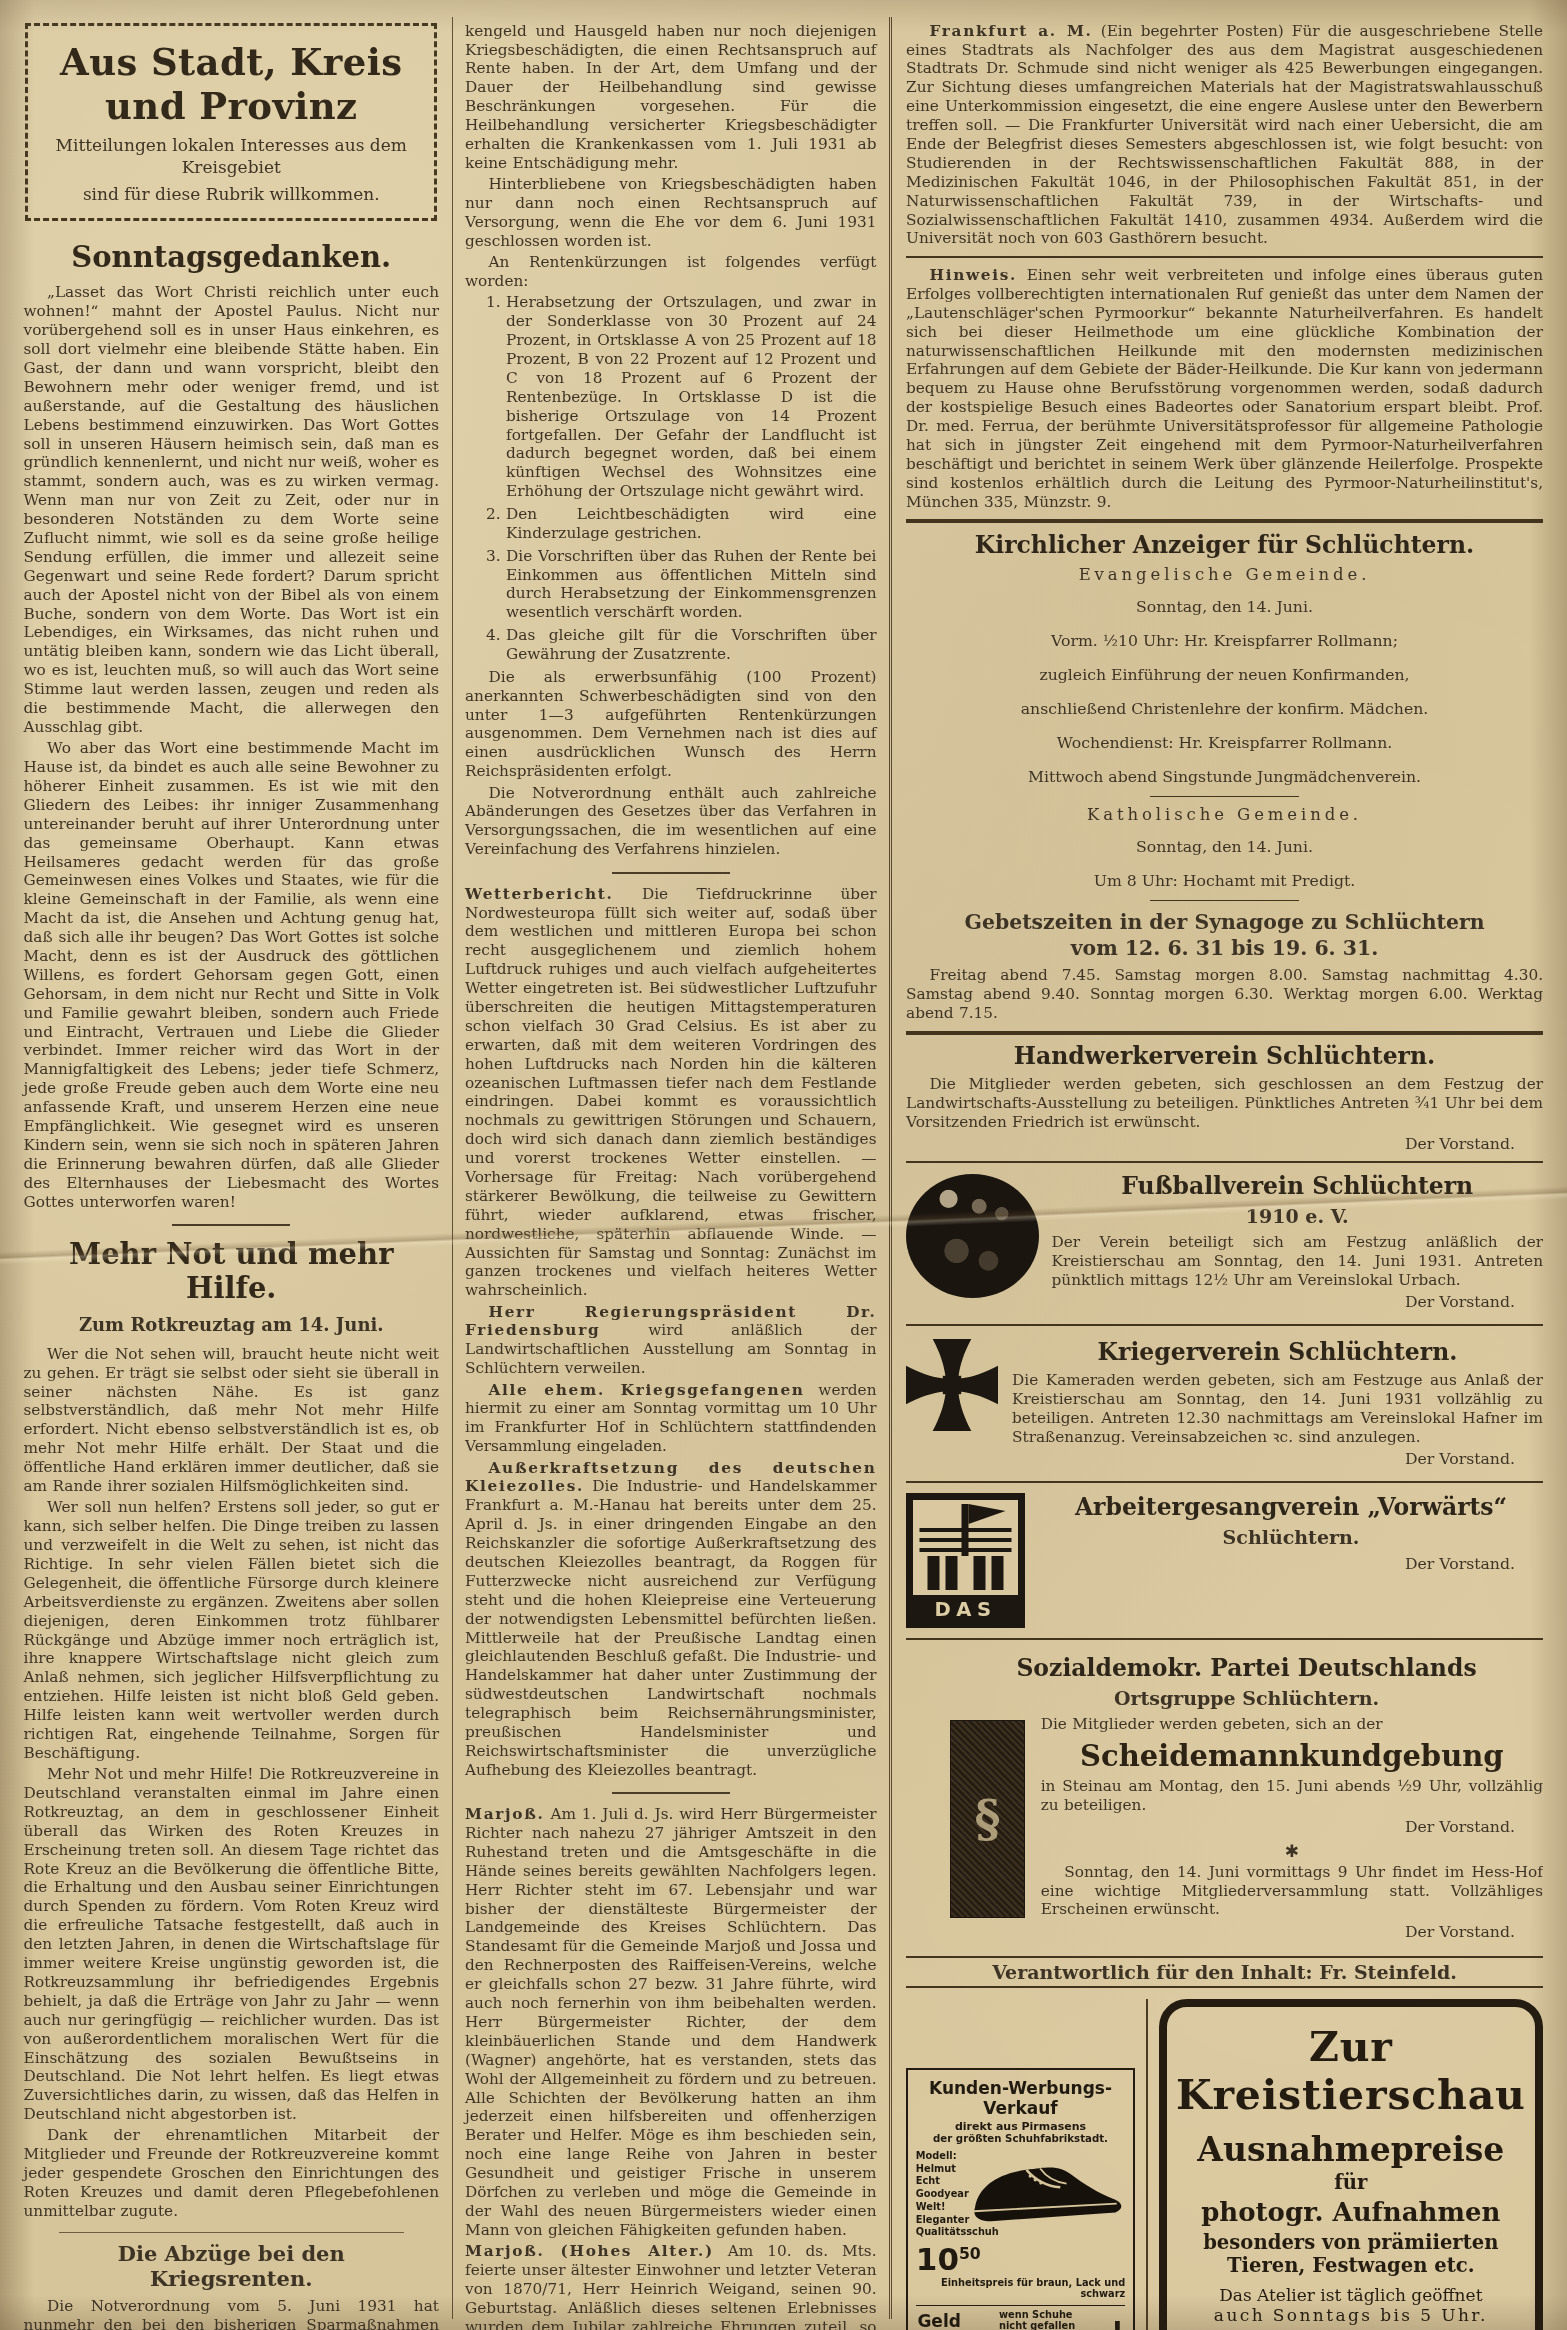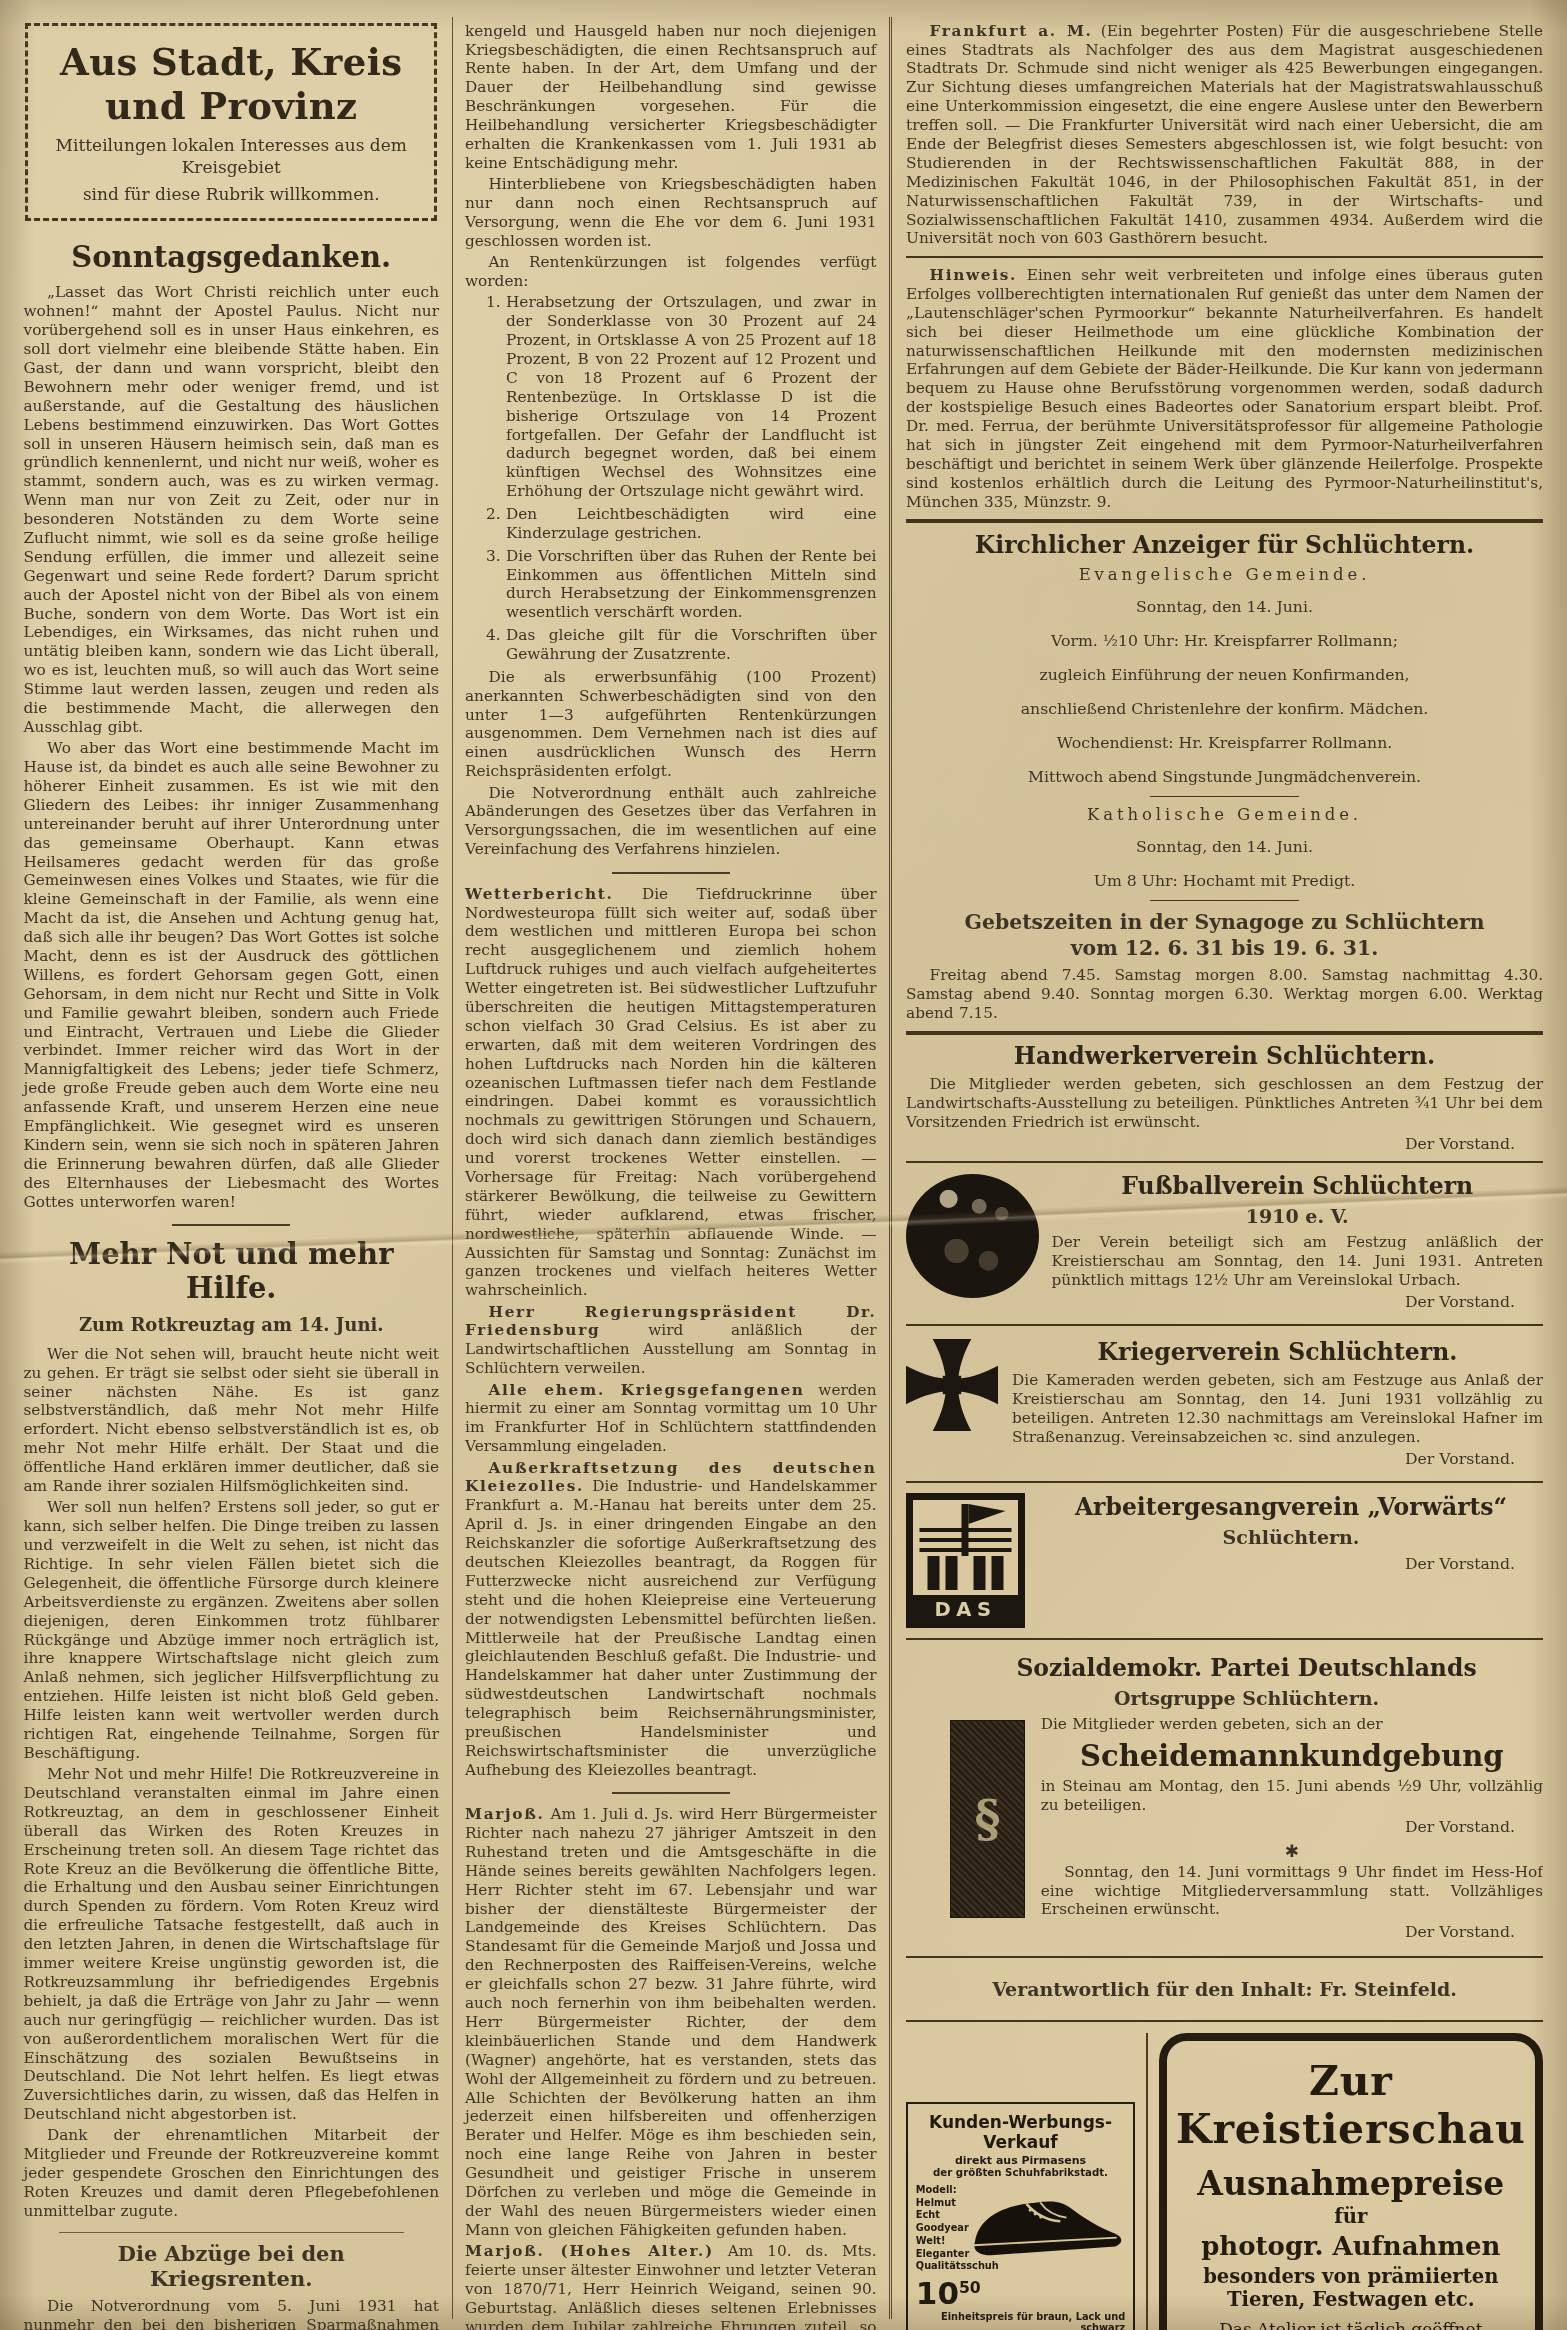--- a/index.html
+++ b/index.html
@@ -61,21 +61,21 @@
   .iron-cross{ float:left; width:92px; height:96px; margin:3.1px 14px 1.6px 0; }
   .das-logo{ float:left; width:119px; height:135px; margin:3.1px 14px 1.6px 0; border:7px solid #1d1711; background:#d9c8a0; display:flex; flex-direction:column; }
   .das-art{ flex:1; }
   .das-letters{ background:#1d1711; color:#dccca4; font-family:"DejaVu Sans", sans-serif; font-weight:bold; font-size:19.6px; letter-spacing:5.5px; text-align:center; padding:2.4px 0 3.1px; }
   .spd-emblem{ float:left; width:75px; height:198px; margin:4.7px 15.7px 3.1px 0; display:flex; align-items:center; justify-content:center;
     background:repeating-linear-gradient(45deg,#251d12 0 2.4px,#3c3020 2.4px 4.7px); border:1.6px solid #1d1711; }
   .spd-glyph{ color:rgba(214,196,154,.75); font-size:50px; font-weight:bold; }
   .spd-event{ text-align:center; font-size:29px; font-weight:bold; color:#2c2315; margin:4.7px 0; }
   .star{ text-align:center; font-size:17px; margin:4.7px 0 1.6px; }
 
-  .imprint{ border-top:2.4px solid #42341d; border-bottom:2.4px solid #42341d; text-align:center; font-weight:bold; font-size:19px; padding:20px 0; margin:11px 0 0; }
+  .imprint{ border-top:2.4px solid #42341d; border-bottom:2.4px solid #42341d; text-align:center; font-weight:bold; font-size:19px; padding:3px 0; margin:11px 0 0; }
 
   .ads{ display:flex; align-items:flex-start; margin-top:11px; }
   .ads-divider{ width:1.6px; align-self:stretch; background:#4a3b22; margin:0 11px; }
   .ad-shoe{ width:229px; border:2.4px solid #241c10; padding:7.8px 7.8px 9.4px; margin-top:69px; font-family:"DejaVu Sans", sans-serif; color:#201a10; }
   .ad-shoe .t{ font-weight:bold; font-size:17px; text-align:center; }
   .ad-shoe .s1{ text-align:center; font-size:11px; margin-top:1.6px; font-weight:bold;}
   .ad-shoe .s2{ text-align:center; font-size:10.2px; font-weight:bold; margin-bottom:3.1px;}
   .shoe-row{ position:relative; height:118px; }
   .shoe-left{ position:absolute; left:0; top:3.1px; width:75px; font-size:9.8px; font-weight:bold; line-height:1.3; }
   .shoe-svg{ position:absolute; right:-3.1px; top:0; }

